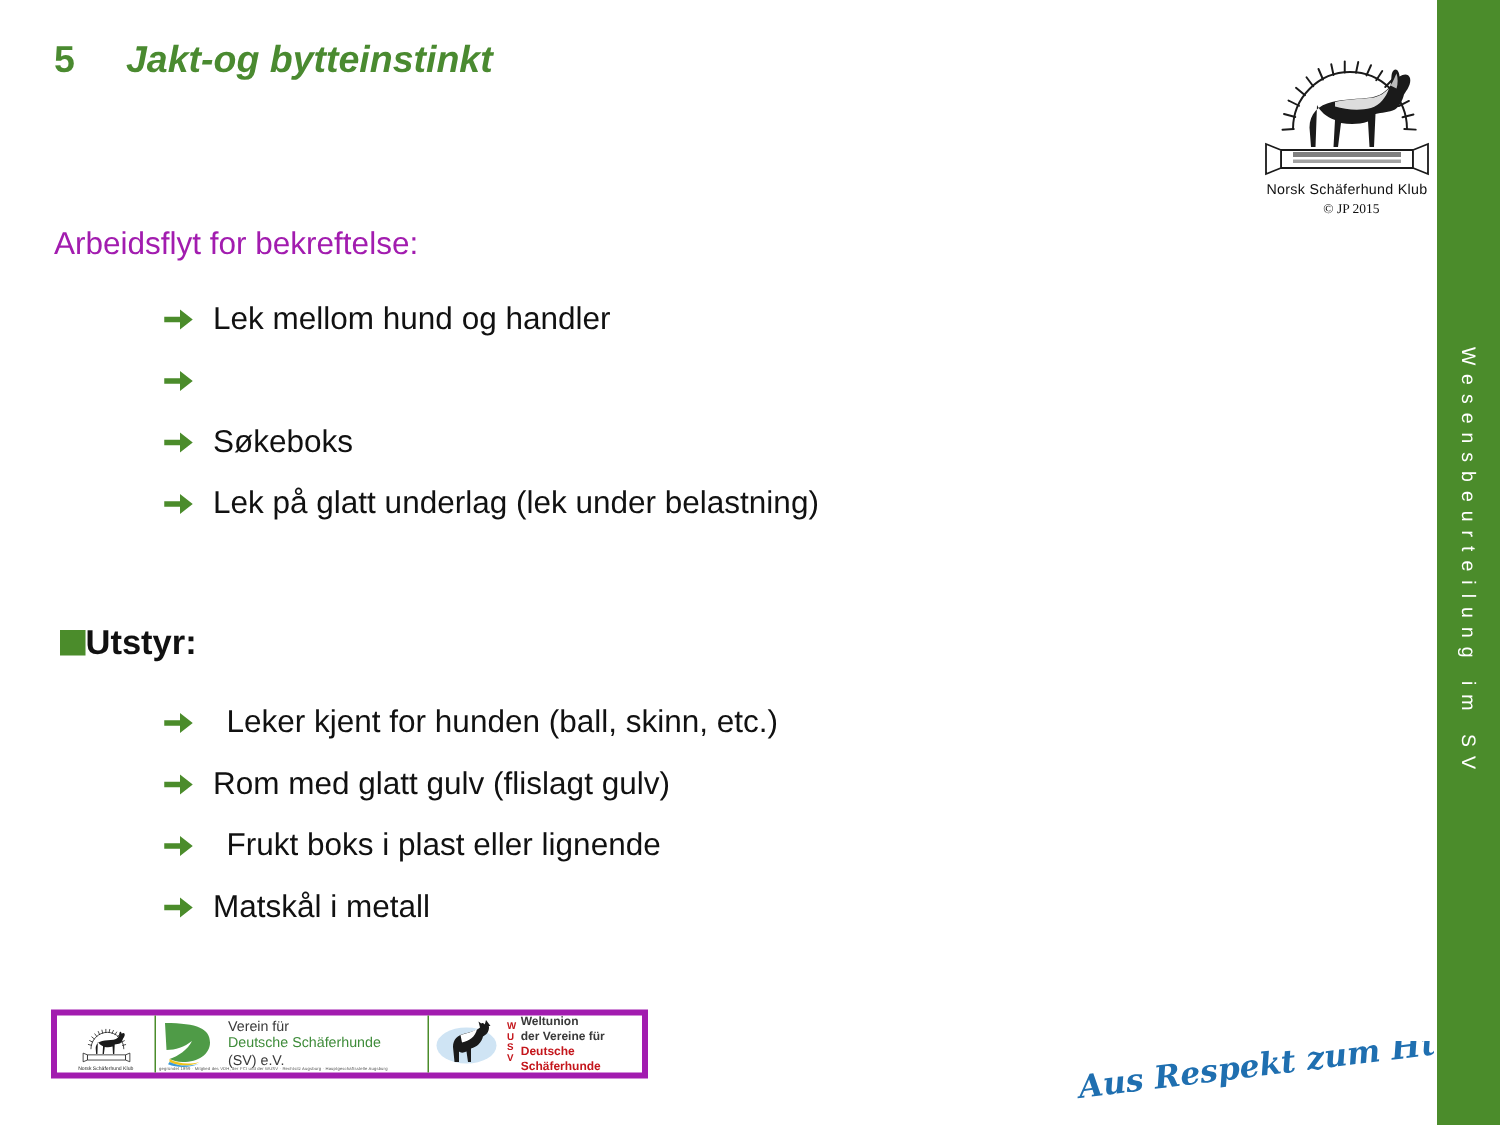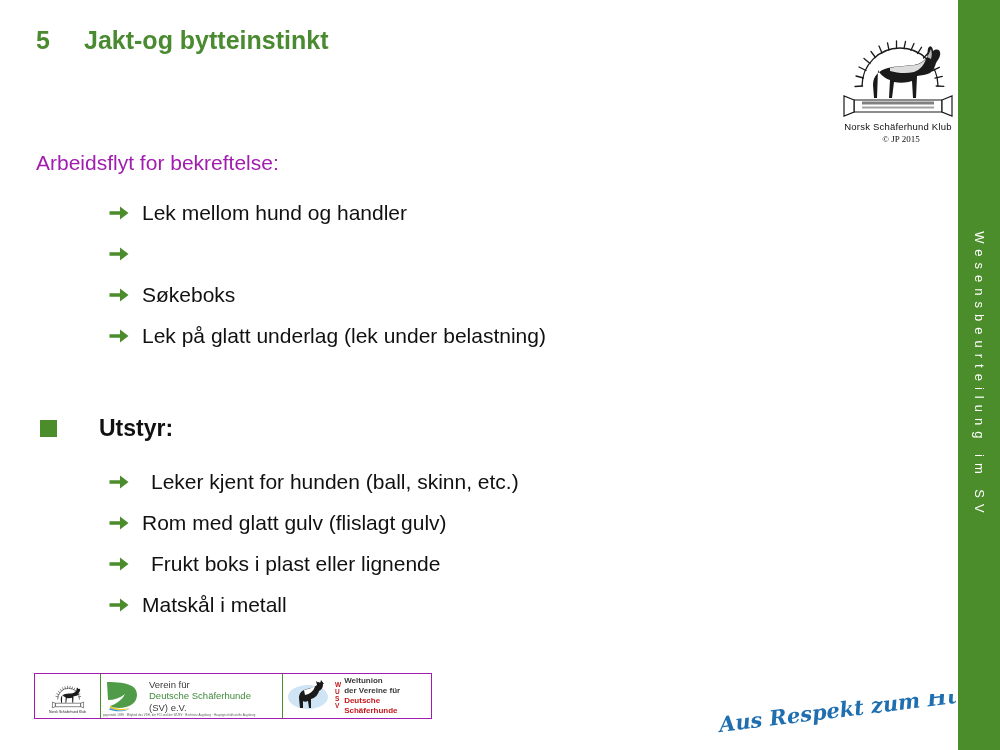--- a/index.html
+++ b/index.html
@@ -45,21 +45,21 @@
     position: absolute;
     left: 36px;
     top: 26px;
     display: flex;
     align-items: baseline;
     color: #4a8a30;
     font-size: 25px;
     font-weight: bold;
   }
   .title-num { width: 48px; }
-  .title-text { white-space: nowrap; }
+  .title-text { white-space: nowrap; font-style: italic; }
 
   
   .nsk-logo {
     position: absolute;
     left: 832px;
     top: 16px;
     width: 132px;
     text-align: center;
   }
   .nsk-mark { width: 132px; height: 104px; display: block; }
@@ -121,35 +121,34 @@
     display: flex;
     align-items: center;
   }
   .square-bullet {
     width: 17px;
     height: 17px;
     background: #4b8c2b;
     flex: 0 0 auto;
   }
   .section-head-text {
-    margin-left: 42px;
     font-size: 23px;
     font-weight: bold;
     color: #111111;
     white-space: nowrap;
   }
 
   
   .footer-strip {
     position: absolute;
     left: 34px;
     top: 673px;
     width: 398px;
     height: 46px;
-    border: 1px solid #a21caf;
+    border: 4px solid #a21caf;
     box-sizing: border-box;
     display: flex;
     background: #ffffff;
   }
   .fl-cell {
     height: 100%;
     box-sizing: border-box;
     display: flex;
     align-items: center;
   }

